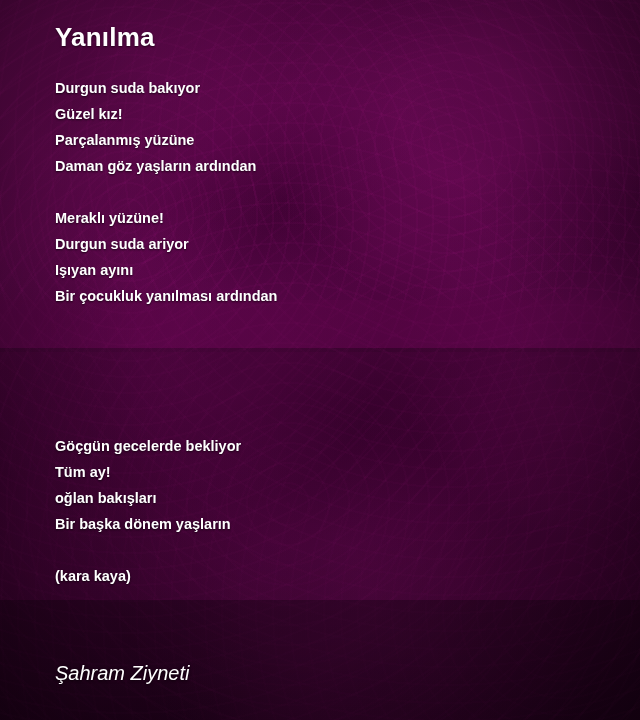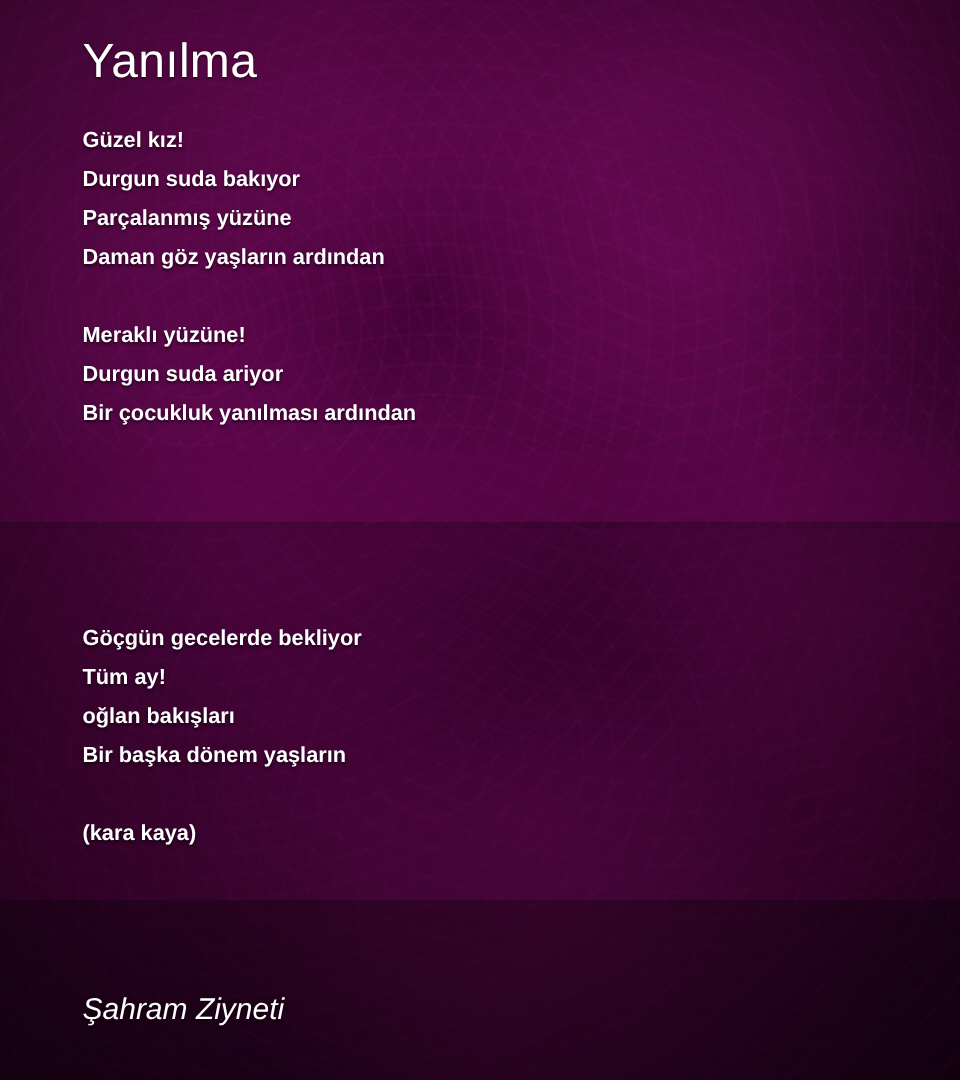--- a/index.html
+++ b/index.html
@@ -74,22 +74,22 @@
   .content {
     position: relative;
     z-index: 2;
     padding: 14px 24px 0 55px;
     box-sizing: border-box;
     height: 100%;
   }
 
   #poem-title {
     color: #ffffff;
-    font-size: 32px;
-    font-weight: normal;
+    font-size: 26px;
+    font-weight: bold;
     letter-spacing: 0.2px;
     margin: 8px 0 22px 0;
     text-shadow: 0 1px 2px rgba(0,0,0,0.6);
   }
 
   .stanza {
     margin: 0 0 26px 0;
   }
   .line {
     color: #ffffff;
@@ -123,29 +123,30 @@
   <div class="bg-layer bg-base"></div>
   <div class="bg-layer bg-swirls"></div>
   <div class="bg-layer bg-bands"></div>
   <div class="bg-layer bg-vignette"></div>
 
   <div class="content">
 
     <div id="poem-title">Yanılma</div>
 
     <div class="stanza">
+      <div class="line">Durgun suda bakıyor</div>
       <div class="line">Güzel kız!</div>
-      <div class="line">Durgun suda bakıyor</div>
       <div class="line">Parçalanmış yüzüne</div>
       <div class="line">Daman göz yaşların ardından</div>
     </div>
 
     <div class="stanza">
       <div class="line">Meraklı yüzüne!</div>
       <div class="line">Durgun suda ariyor</div>
+      <div class="line">Işıyan ayını</div>
       <div class="line">Bir çocukluk yanılması ardından</div>
     </div>
 
     <div class="spacer-gap"></div>
 
     <div class="stanza">
       <div class="line">Göçgün gecelerde bekliyor</div>
       <div class="line">Tüm ay!</div>
       <div class="line">oğlan bakışları</div>
       <div class="line">Bir başka dönem yaşların</div>

